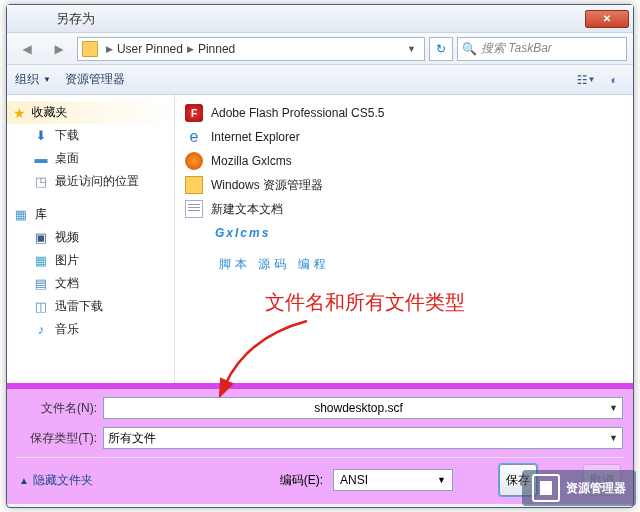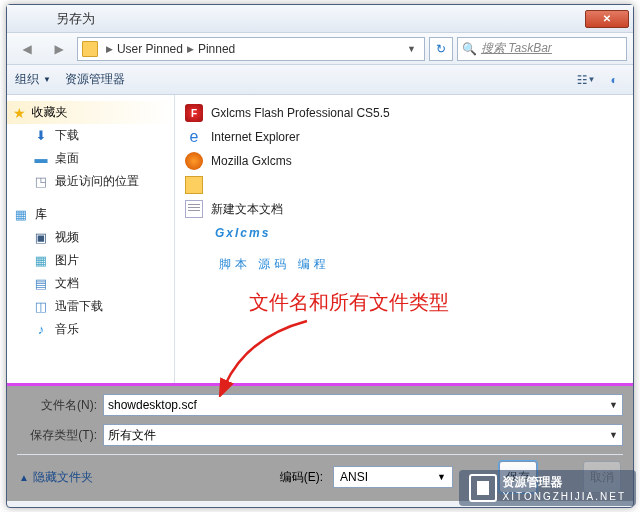--- a/index.html
+++ b/index.html
@@ -13,21 +13,21 @@
     .navrow { height: 32px; background: linear-gradient(#f8fafc, #ebf0f7); display: flex; align-items: center; padding: 0 6px; gap: 4px; border-bottom: 1px solid #c9d4e3; }
     .navbtn { width: 28px; height: 26px; border: 1px solid transparent; border-radius: 3px; display: flex; align-items: center; justify-content: center; color: #888; }
     .breadcrumb { flex: 1; height: 24px; background: #fff; border: 1px solid #a7b7cc; display: flex; align-items: center; padding: 0 4px; }
     .bc-icon { width: 16px; height: 16px; margin-right: 4px; background: #fccf5e; border: 1px solid #d4a12a; border-radius: 1px; }
     .bc-sep { color: #666; margin: 0 4px; font-size: 9px; }
     .bc-seg { color: #333; }
     .bc-drop { margin-left: auto; color: #555; font-size: 9px; padding: 0 4px; }
     .refbtn { width: 24px; height: 24px; border: 1px solid #a7b7cc; background: #fff; display: flex; align-items: center; justify-content: center; color: #1a72c4; }
     .searchbox { width: 170px; height: 24px; border: 1px solid #a7b7cc; background: #fff; display: flex; align-items: center; padding: 0 4px; color: #888; }
     .searchbox .mag { margin-right: 4px; color: #3a7dcf; }
-    .searchtext { font-style: italic; text-decoration: underline; }
+    .searchtext { font-style: italic; }
     
     .toolbar { height: 30px; background: linear-gradient(#f4f7fb, #e5ecf5); display: flex; align-items: center; padding: 0 8px; gap: 14px; border-bottom: 1px solid #c9d4e3; }
     .tbtn { color: #1f3a5c; display: flex; align-items: center; gap: 4px; }
     .tbtn .arr { font-size: 8px; }
     .tright { margin-left: auto; display: flex; gap: 6px; }
     .tico { width: 22px; height: 20px; border: 1px solid transparent; display: flex; align-items: center; justify-content: center; color: #3a5a80; }
     
     .body-area { display: flex; height: 288px; }
     .sidebar { width: 168px; background: #fff; border-right: 1px solid #d9e1ec; padding: 6px 0; overflow: hidden; }
     .sb-group { margin-bottom: 10px; }
@@ -52,29 +52,29 @@
     .fico.flash { background: radial-gradient(#f03030, #a01010); border-radius: 3px; color: #fff; font-size: 10px; font-weight: bold; }
     .fico.ie { color: #2a7ad8; font-size: 16px; }
     .fico.ff { background: radial-gradient(#ff9a2a, #d05000); border-radius: 50%; }
     .fico.explorer { background: #fccf5e; border: 1px solid #d4a12a; }
     .fico.txt { border: 1px solid #aac; background: #fff; position: relative; }
     .fico.txt::before { content: ""; position: absolute; top: 3px; left: 2px; right: 2px; height: 1px; background: #99a; box-shadow: 0 3px 0 #99a, 0 6px 0 #99a; }
     
     .watermark { position: absolute; top: 118px; left: 40px; color: #2a8ad8; font-size: 26px; font-weight: bold; font-style: italic; letter-spacing: 2px; }
     .watermark small { font-size: 12px; font-weight: normal; font-style: normal; letter-spacing: 4px; margin-left: 4px; color: #2a8ad8; }
     
-    .annotation { position: absolute; top: 194px; left: 74px; color: #e0201a; font-size: 20px; font-family: "SimSun", serif; }
+    .annotation { position: absolute; top: 194px; left: 90px; color: #e0201a; font-size: 20px; font-family: "SimSun", serif; }
     .arrow-svg { position: absolute; top: 222px; left: 42px; pointer-events: none; }
     
-    .bottom { border-top: 3px solid #d946ef; background: #a3a3a3; padding: 8px 10px 6px; }
+    .bottom { border-top: 6px solid #d946ef; background: #f0abfc; padding: 8px 10px 6px; }
     .formrow { display: flex; align-items: center; margin-bottom: 8px; gap: 6px; }
     .flabel { width: 80px; text-align: right; color: #333; }
     .fcombo { flex: 1; height: 22px; background: #fff; border: 1px solid #8aa0bc; display: flex; align-items: center; padding: 0 4px; }
     .fcombo .drop { margin-left: auto; color: #333; font-size: 9px; }
-    .fcombo input { border: none; outline: none; flex: 1; font-size: 12px; background: transparent; }
+    .fcombo input { border: none; outline: none; flex: 1; font-size: 12px; background: transparent; text-align: center; }
     .actionrow { display: flex; align-items: center; padding: 6px 2px 2px; gap: 10px; border-top: 1px solid #d9e1ec; margin-top: 4px; }
     .hidefold { display: flex; align-items: center; gap: 4px; color: #1a4a8a; }
     .hidefold .tri { font-size: 10px; }
     .enclabel { margin-left: auto; }
     .enccombo { width: 120px; height: 22px; background: #fff; border: 1px solid #8aa0bc; display: flex; align-items: center; padding: 0 6px; }
     .enccombo .drop { margin-left: auto; font-size: 9px; }
     .btn { height: 32px; padding: 0 6px; background: linear-gradient(#fdfdfd, #e4e9f0); border: 1px solid #7a94b8; border-radius: 3px; display: flex; align-items: center; margin-left: 36px; }
     .btn.primary { box-shadow: 0 0 0 1px #5aa8e8; }
     
     .overlay { position: absolute; right: 4px; bottom: 6px; display: flex; align-items: center; gap: 6px; padding: 4px 10px; color: #fff; font-size: 16px; font-weight: bold; background: rgba(60,80,110,0.6); border-radius: 4px; }
@@ -173,32 +173,33 @@
               <span>音乐</span>
             </div>
           </div>
       </div>
     </div>
 
     <div class="filelist">
       <div id="file-items">
           <div class="fitem">
             <span class="fico flash">F</span>
-            <span>Gxlcms Flash Professional CS5.5</span>
+            <span>Adobe Flash Professional CS5.5</span>
           </div>
           <div class="fitem">
             <span class="fico ie">e</span>
             <span>Internet Explorer</span>
           </div>
           <div class="fitem">
             <span class="fico ff"></span>
             <span>Mozilla Gxlcms</span>
           </div>
           <div class="fitem">
             <span class="fico explorer"></span>
+            <span>Windows 资源管理器</span>
           </div>
           <div class="fitem">
             <span class="fico txt"></span>
             <span>新建文本文档</span>
           </div>
         </div>
       <div class="watermark">
         <span>Gxlcms</span><br>
         <small>脚本 源码 编程</small>
       </div>
@@ -246,15 +247,14 @@
           <span>取消</span>
         </div>
     </div>
   </div>
 </div>
 
 <div class="overlay">
   <div class="overlay-ico"></div>
   <div>
     <span>资源管理器</span>
-    <small>XITONGZHIJIA.NET</small>
   </div>
 </div>
 
 </body></html>

